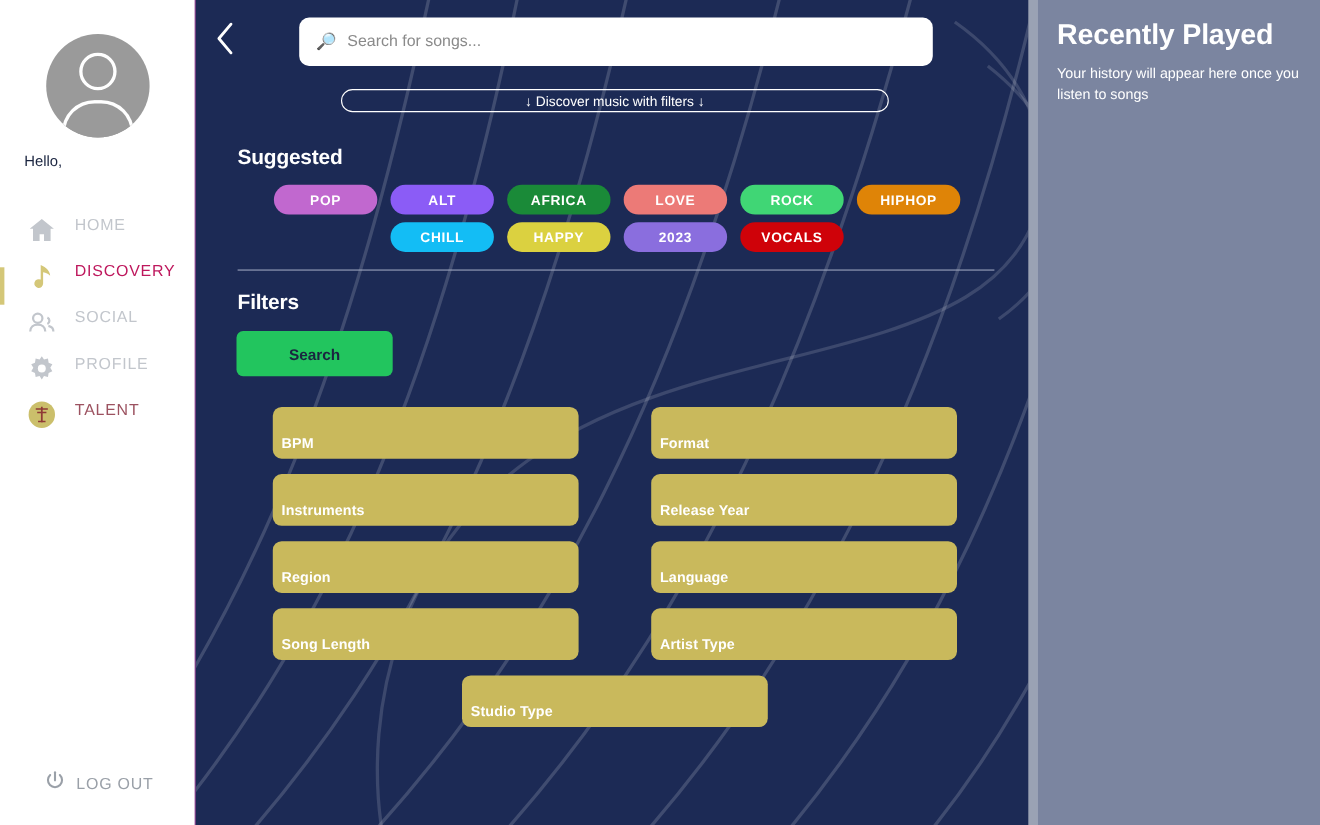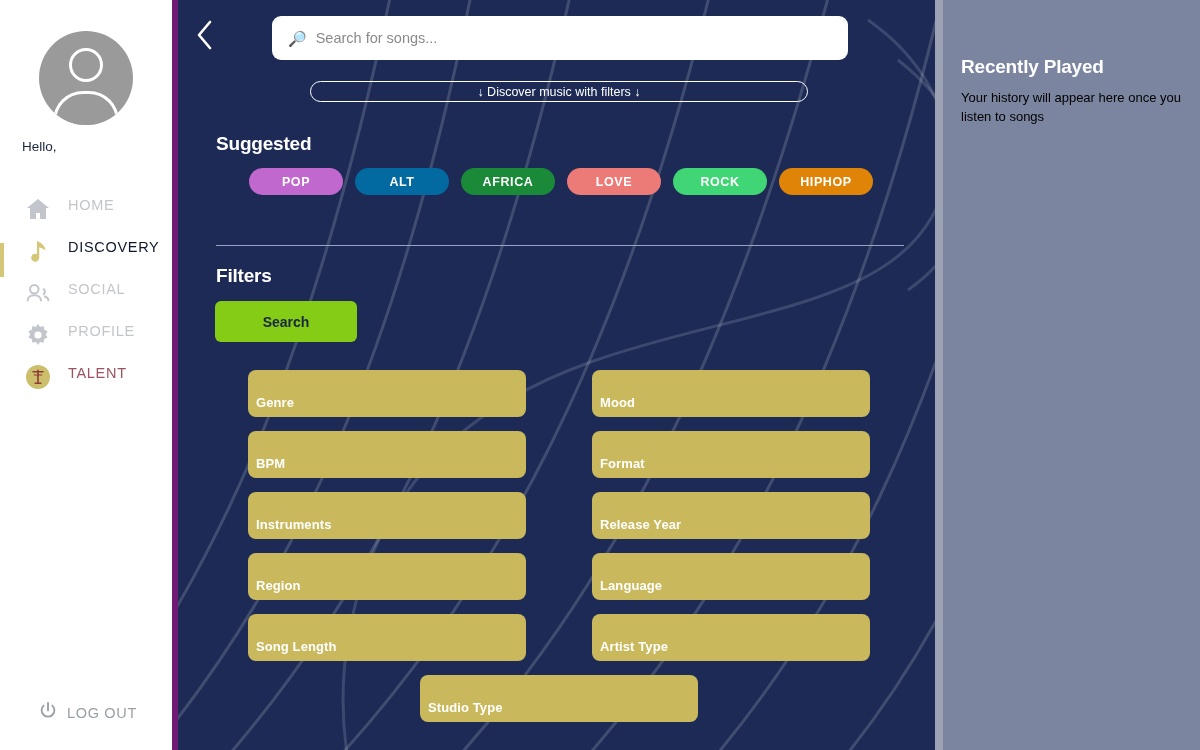--- a/index.html
+++ b/index.html
@@ -13,21 +13,21 @@
     position: relative;
     width: 1200px; height: 750px;
     display: flex;
   }
 
   
   .sidebar {
     position: relative;
     width: 178px; height: 750px;
     background: #ffffff;
-    border-right: 6px solid #701a75;
+    border-right: 1px solid #701a75;
     flex: 0 0 178px;
     display: flex;
     flex-direction: column;
     align-items: center;
   }
   .avatar-wrap { margin-top: 31px; }
   .avatar {
     width: 94px; height: 94px;
     border-radius: 50%;
     background: #9a9a9a;
@@ -85,21 +85,21 @@
     width: 24px; height: 24px;
     display: flex; align-items: center; justify-content: center;
     flex: 0 0 24px;
   }
   .nav-item .ico svg { display: block; }
   .nav-label {
     font-size: 14.5px;
     letter-spacing: 0.7px;
     color: #c2c6cc;
   }
-  .nav-item.discovery .nav-label { color: #0f172a; }
+  .nav-item.discovery .nav-label { color: #be185d; }
   .nav-item.talent .nav-label { color: #9c5260; }
   .nav-item.active::before {
     content: "";
     position: absolute;
     left: 0; top: 4px;
     width: 4px; height: 34px;
     background: #d4c778;
   }
   .talent-badge {
     width: 24px; height: 24px;
@@ -226,21 +226,21 @@
     position: absolute;
     left: 38px; top: 245px;
     width: 688px; height: 1px;
     background: #9aa3bd;
   }
 
   .search-btn {
     position: absolute;
     left: 37px; top: 301px;
     width: 142px; height: 41px;
-    background: #84cc16;
+    background: #22c55e;
     border: none;
     border-radius: 6px;
     font-family: "Liberation Sans", sans-serif;
     font-size: 14px;
     font-weight: bold;
     color: #1b2540;
     cursor: pointer;
     text-align: center;
   }
 
@@ -278,31 +278,30 @@
     flex: 0 0 8px;
   }
   .recent {
     position: relative;
     width: 257px; height: 750px;
     background: #7b85a0;
     flex: 0 0 257px;
     padding: 16px 18px 0 18px;
   }
   .recent h2 {
-    font-size: 19px;
+    font-size: 26px;
     font-weight: bold;
     color: #ffffff;
     letter-spacing: -0.2px;
     margin-bottom: 10px;
-    margin-top: 40px;
   }
   .recent p {
     font-size: 13px;
     line-height: 19px;
-    color: #000000;
+    color: #ffffff;
   }
 </style>
 </head>
 <body>
 
 <div id="app">
 
   <aside class="sidebar">
 
     <div class="avatar-wrap">
@@ -419,44 +418,42 @@
 
       <div class="discover-pill">
         <span>↓ Discover music with filters ↓</span>
       </div>
 
       <div class="sec-title" id="suggested-title">Suggested</div>
 
       <div class="tagrows">
         <div class="tagrow">
           <div class="tag" style="background:#c168cf">POP</div>
-          <div class="tag" style="background:#0369a1">ALT</div>
+          <div class="tag" style="background:#8b5cf6">ALT</div>
           <div class="tag" style="background:#1a8a38">AFRICA</div>
           <div class="tag" style="background:#ec7a77">LOVE</div>
           <div class="tag" style="background:#40d675">ROCK</div>
           <div class="tag" style="background:#df8407">HIPHOP</div>
         </div>
+        <div class="tagrow">
+          <div class="tag" style="background:#13bdf5">CHILL</div>
+          <div class="tag" style="background:#dbd140">HAPPY</div>
+          <div class="tag" style="background:#8a6ede">2023</div>
+          <div class="tag" style="background:#cf0209">VOCALS</div>
+        </div>
       </div>
 
       <div class="divider"></div>
 
       <div class="sec-title" id="filters-title">Filters</div>
 
       <button class="search-btn">Search</button>
 
       <div class="filter-grid">
 
-        <div class="fg-row">
-          <div class="fselect">
-            <span class="lbl">Genre</span>
-          </div>
-          <div class="fselect">
-            <span class="lbl">Mood</span>
-          </div>
-        </div>
 
         <div class="fg-row">
           <div class="fselect">
             <span class="lbl">BPM</span>
           </div>
           <div class="fselect">
             <span class="lbl">Format</span>
           </div>
         </div>
 

